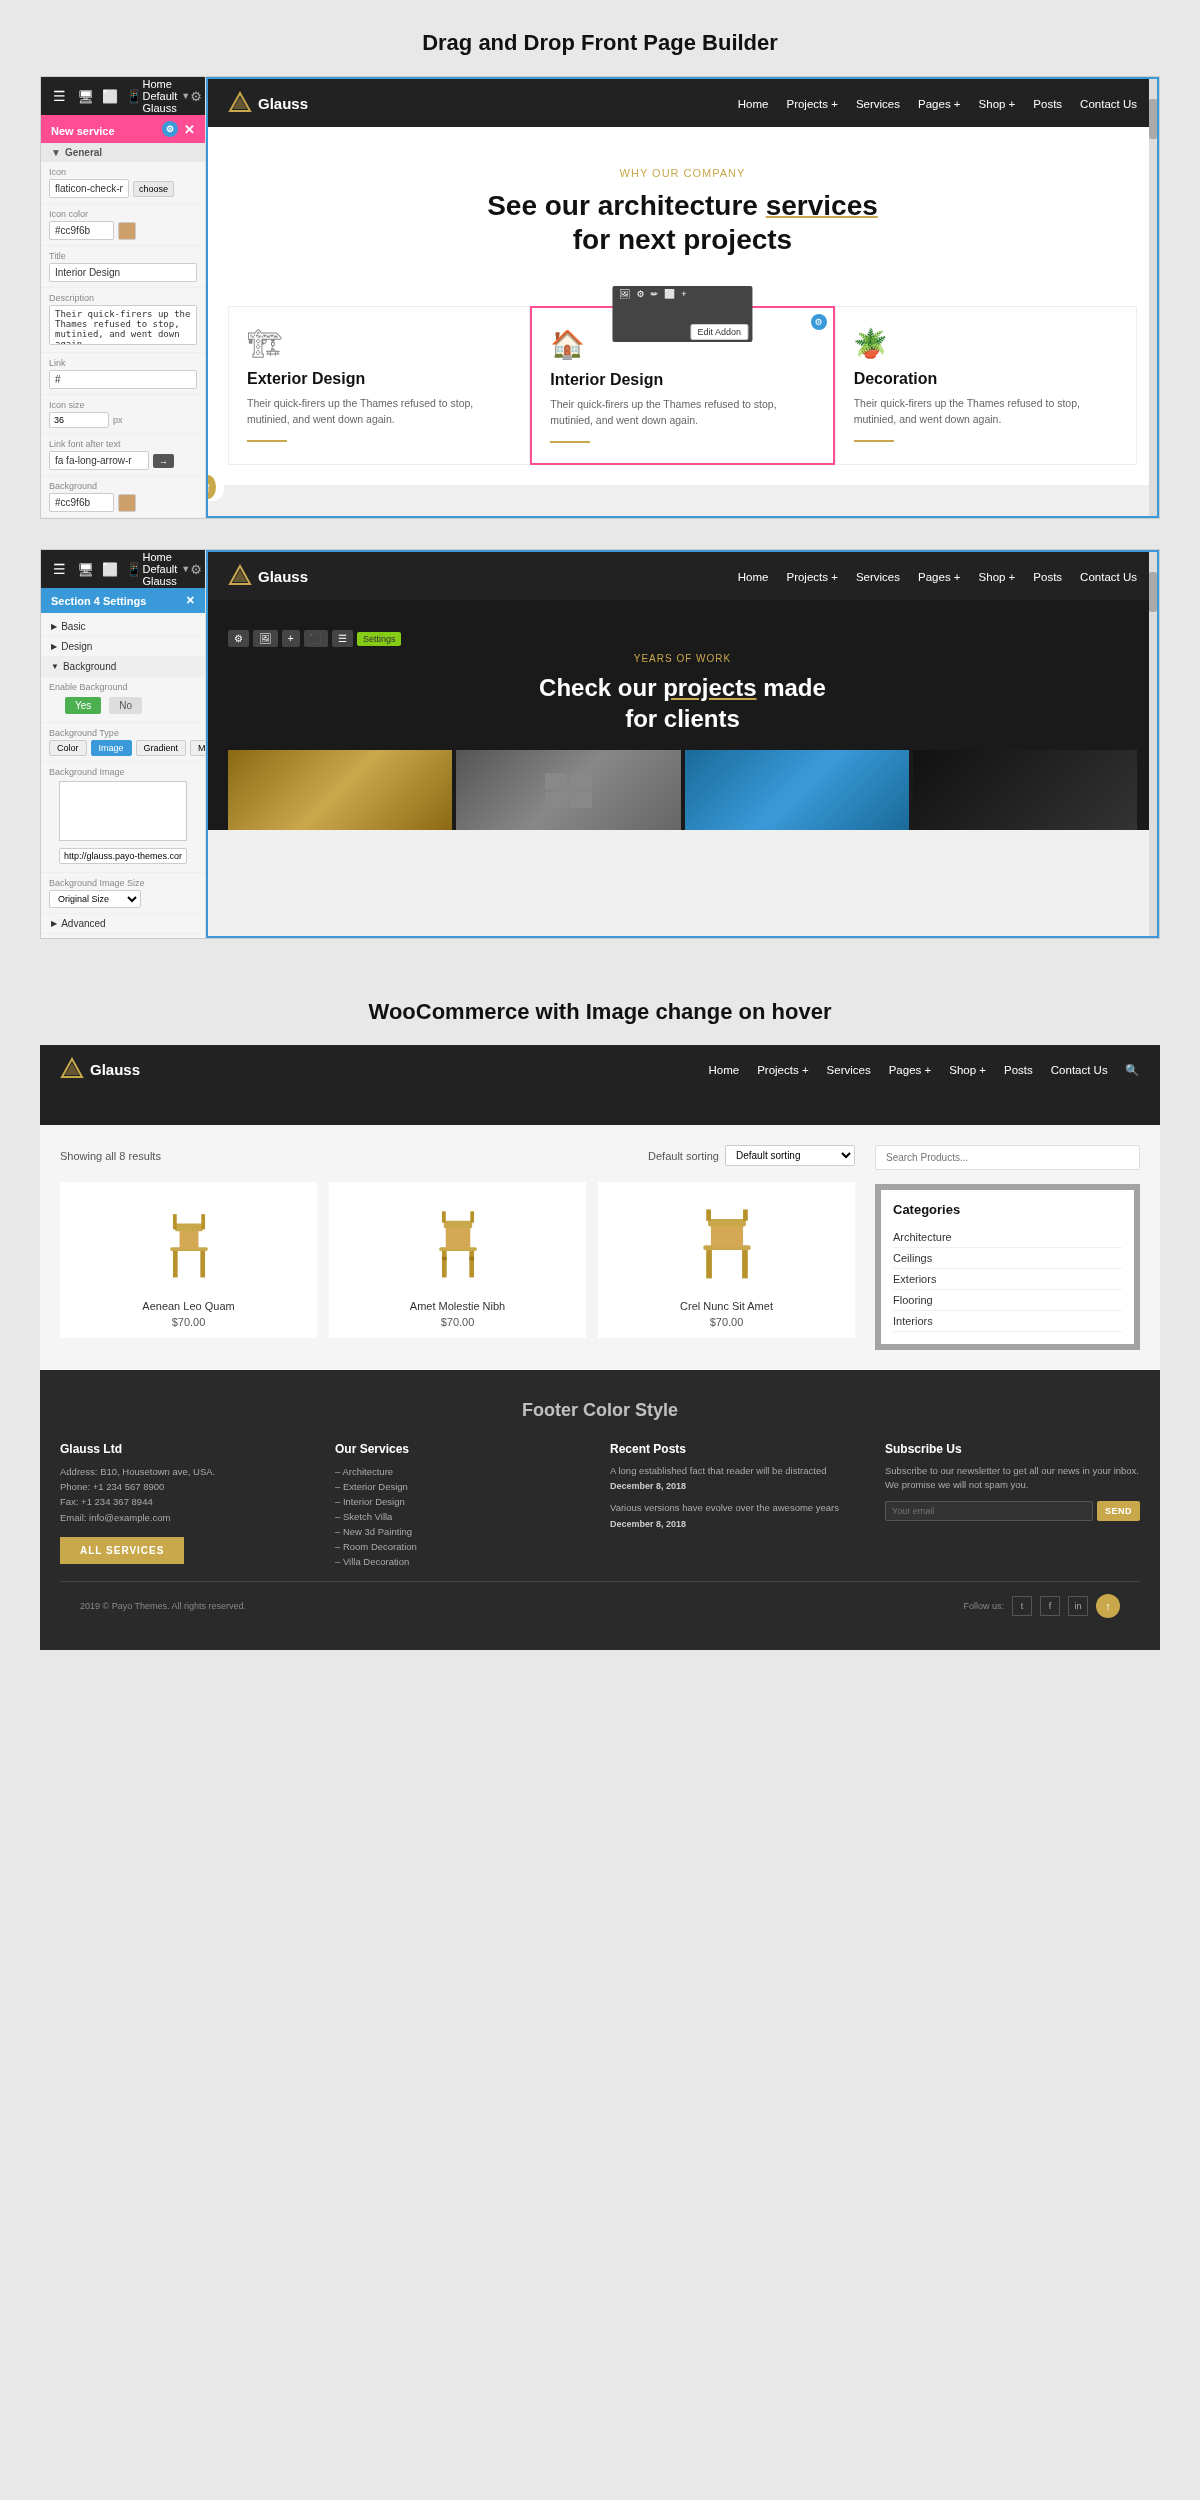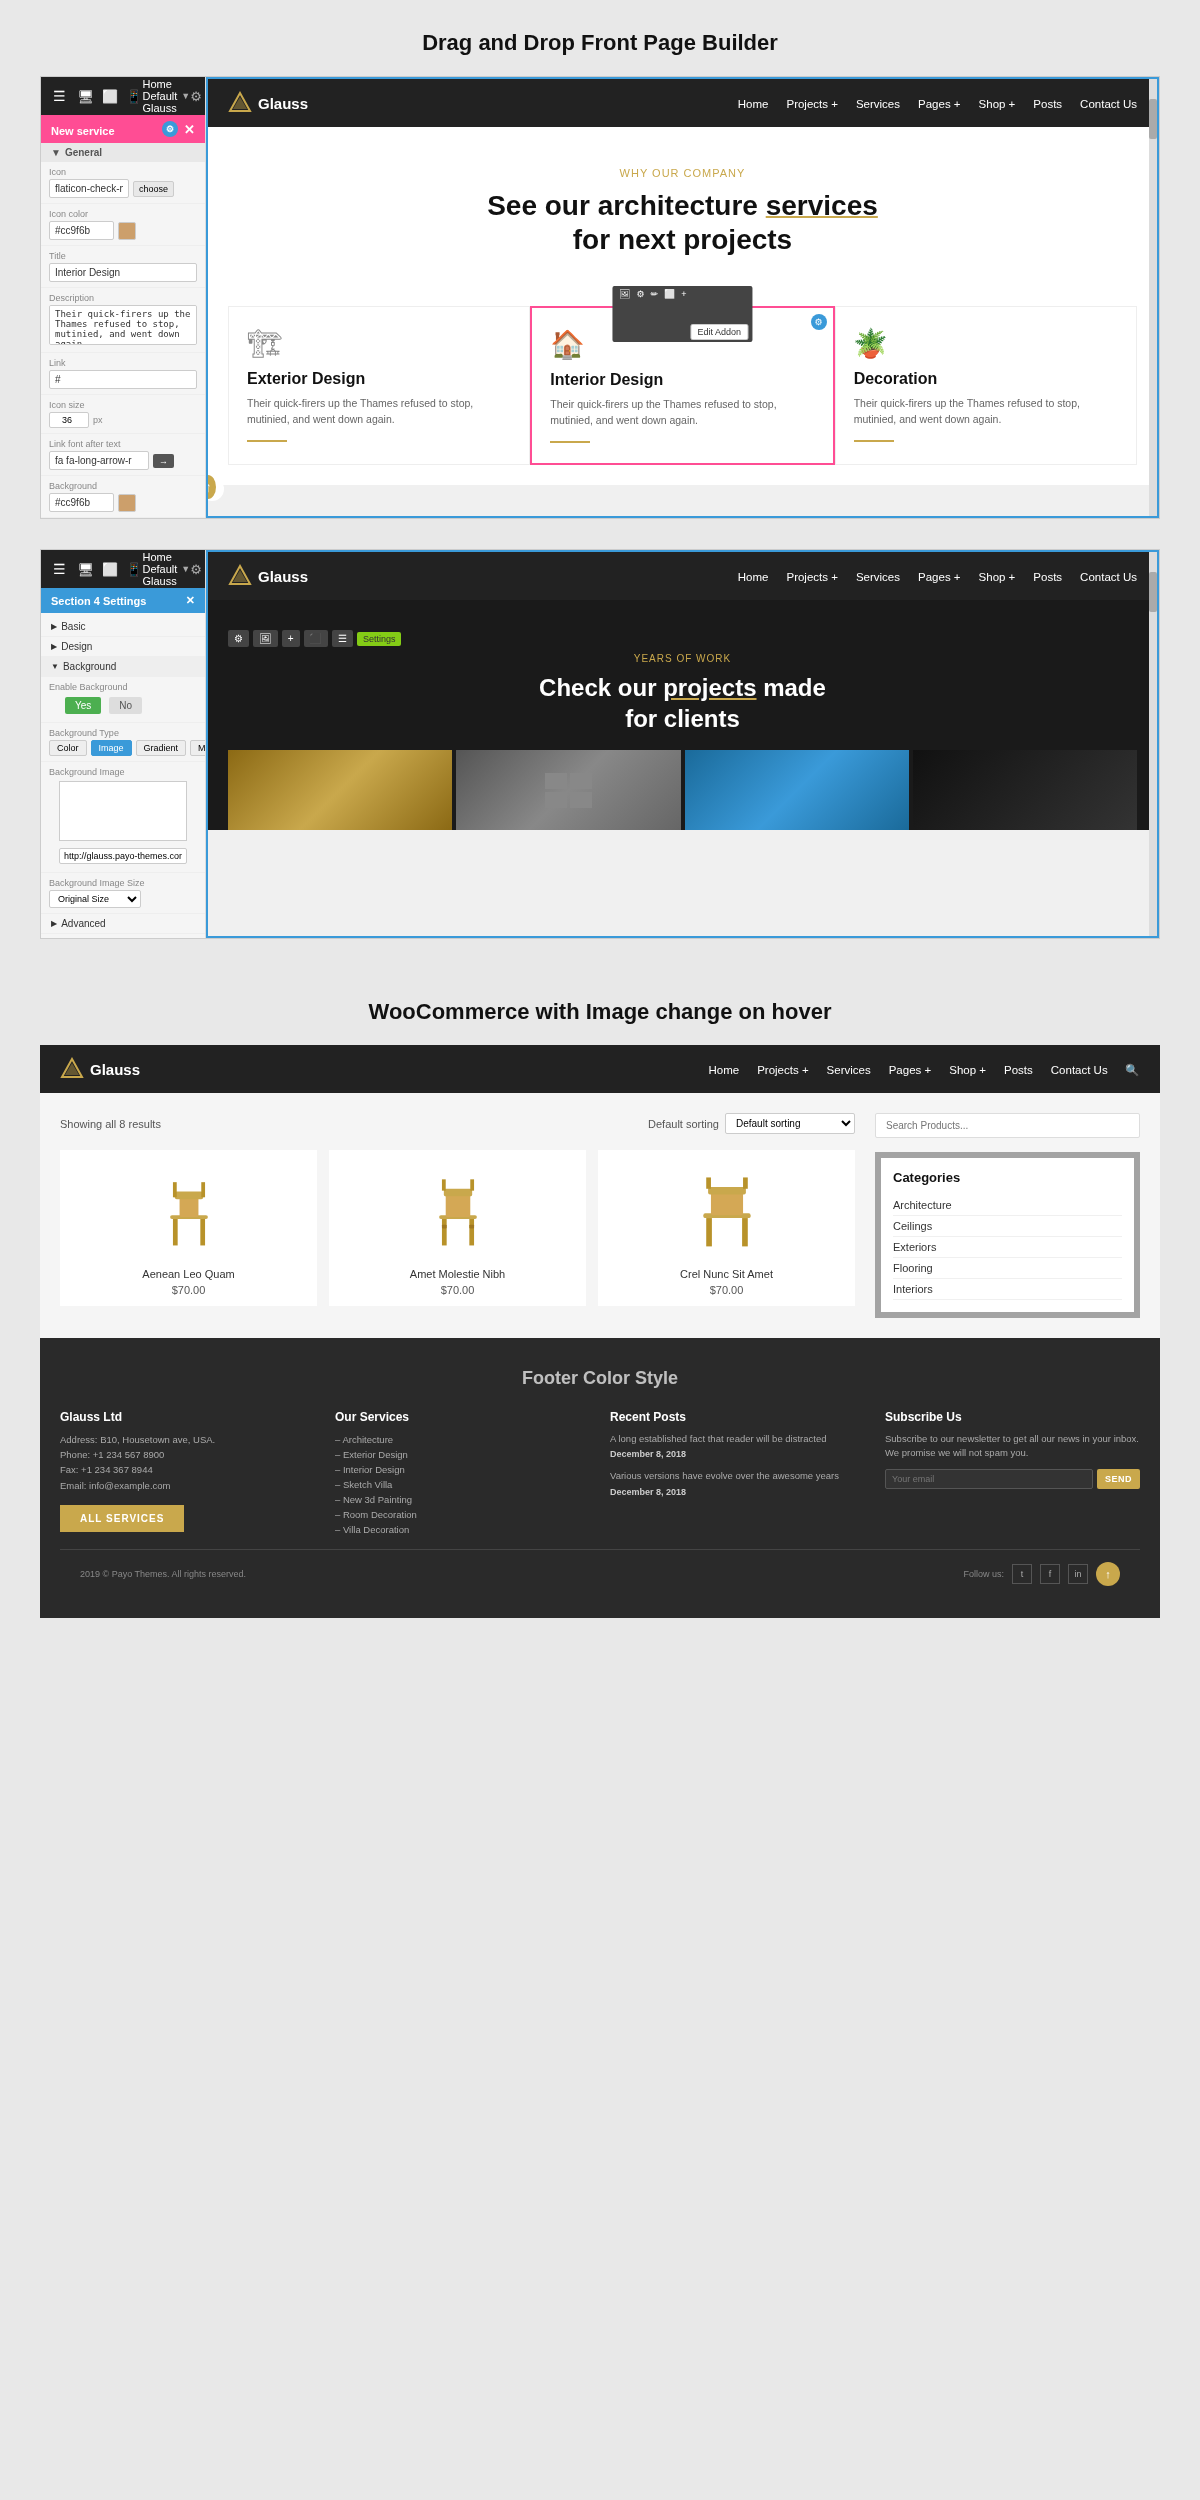--- a/index.html
+++ b/index.html
@@ -117,24 +117,24 @@
       color: #333;
       resize: none;
       height: 40px;
     }
     .sidebar-row-inline {
       display: flex;
       align-items: center;
       gap: 4px;
     }
     .small-input {
-      width: 40px;
+      width: 60px;
       border: 1px solid #ccc;
       border-radius: 2px;
-      padding: 2px 12px;
+      padding: 2px 4px;
       font-size: 9px;
     }
     .px-label { font-size: 9px; color: #888; }
     .dark-btn {
       background: #555;
       color: #fff;
       font-size: 9px;
       padding: 2px 6px;
       border: none;
       border-radius: 2px;
@@ -464,20 +464,21 @@
       width: calc(100% - 80px);
     }
     .woo-inner {
       background: #f5f5f5;
       padding: 0;
     }
     .woo-main {
       display: flex;
       gap: 20px;
       padding: 20px;
+      margin-top: 32px;
     }
     .woo-products {
       flex: 3;
     }
     .woo-sidebar-right {
       flex: 1;
       min-width: 160px;
     }
     .woo-topbar {
       display: flex;

